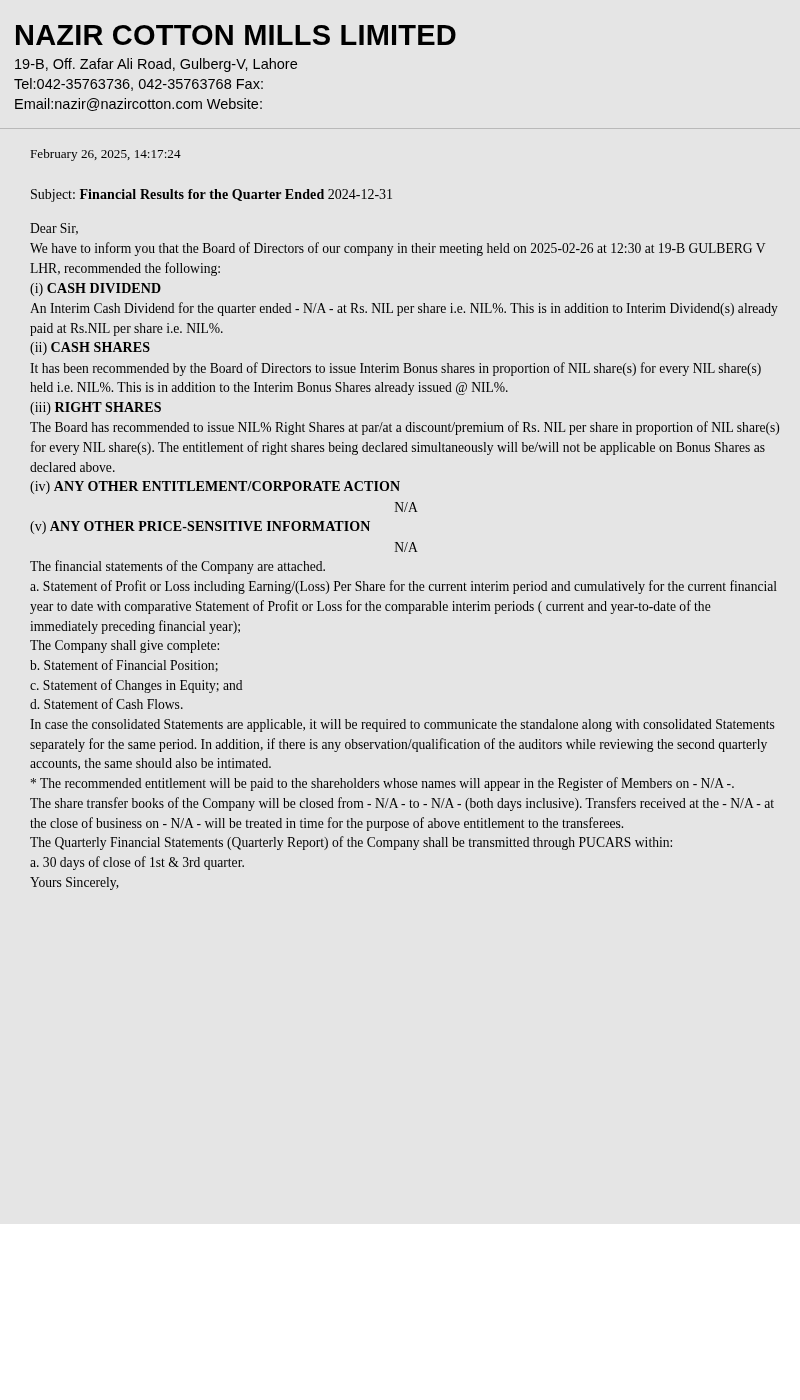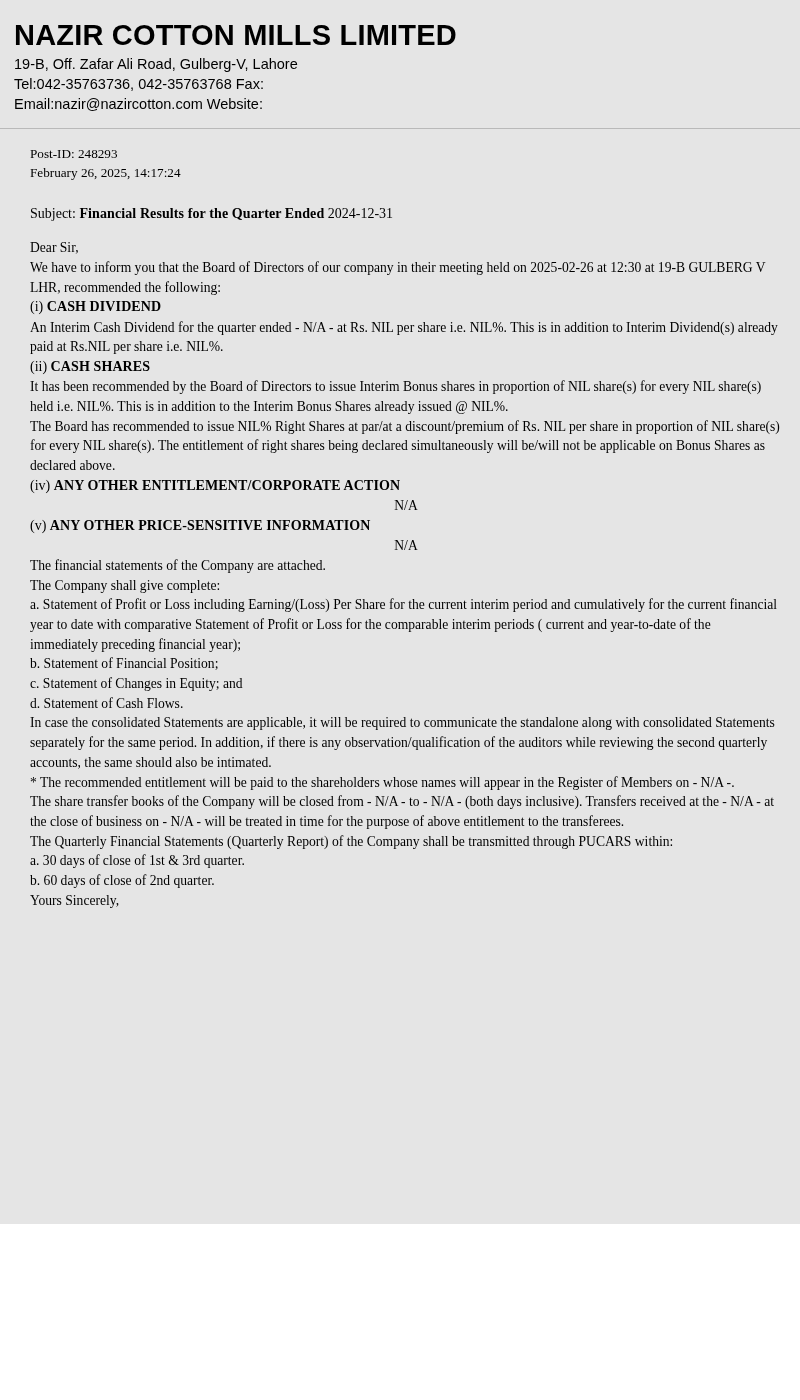--- a/index.html
+++ b/index.html
@@ -117,21 +117,20 @@
     <h1 class="company-name">NAZIR COTTON MILLS LIMITED</h1>
     <p class="addr-line">19-B, Off. Zafar Ali Road, Gulberg-V, Lahore</p>
     <p class="addr-line">Tel:042-35763736, 042-35763768 Fax:</p>
     <p class="addr-line">Email:nazir@nazircotton.com Website:</p>
   </div>
 
   <hr class="rule">
 
   <div class="doc-body">
 
-    <p class="meta-line">Post-ID: 248293</p>
     <p class="meta-line">February 26, 2025, 14:17:24</p>
 
 
     <p class="subject">
       <span class="subj-label">Subject:</span>
       <span class="subj-strong">Financial Results for the Quarter Ended</span>
       <span>2024-12-31</span>
     </p>
 
     <p class="para salutation">Dear Sir,</p>
@@ -143,50 +142,53 @@
       <span class="htxt">CASH DIVIDEND</span>
     </p>
     <p class="para block">An Interim Cash Dividend for the quarter ended - N/A - at Rs. NIL per share i.e. NIL%. This is in addition to Interim Dividend(s) already paid at Rs.NIL per share i.e. NIL%.</p>
 
     <p class="para heading">
       <span>(ii)</span>
       <span class="htxt">CASH SHARES</span>
     </p>
     <p class="para block">It has been recommended by the Board of Directors to issue Interim Bonus shares in proportion of NIL share(s) for every NIL share(s) held i.e. NIL%. This is in addition to the Interim Bonus Shares already issued @ NIL%.</p>
 
+    <p class="para heading">
+      <span>(iii)</span>
+      <span class="htxt">RIGHT SHARES</span>
+    </p>
     <p class="para block">The Board has recommended to issue NIL% Right Shares at par/at a discount/premium of Rs. NIL per share in proportion of NIL share(s) for every NIL share(s). The entitlement of right shares being declared simultaneously will be/will not be applicable on Bonus Shares as declared above.</p>
 
     <p class="para heading">
       <span>(iv)</span>
       <span class="htxt">ANY OTHER ENTITLEMENT/CORPORATE ACTION</span>
     </p>
     <p class="para na-center">N/A</p>
 
     <p class="para heading">
       <span>(v)</span>
       <span class="htxt">ANY OTHER PRICE-SENSITIVE INFORMATION</span>
     </p>
     <p class="para na-center">N/A</p>
 
     <p class="para block">The financial statements of the Company are attached.</p>
 
+    <p class="para block list-line">a. Statement of Profit or Loss including Earning/(Loss) Per Share for the current interim period and cumulatively for the current            financial year to date with comparative Statement of Profit or Loss for the comparable interim periods ( current and year-to-date of        the immediately preceding financial year);</p>
+
     <p class="para block">The Company shall give complete:</p>
-
-    <p class="para block list-line">a. Statement of Profit or Loss including Earning/(Loss) Per Share for the current interim period and cumulatively for the current            financial year to date with comparative Statement of Profit or Loss for the comparable interim periods ( current and year-to-date of        the immediately preceding financial year);</p>
     <p class="para list-line">b. Statement of Financial Position;</p>
     <p class="para list-line">c. Statement of Changes in Equity; and</p>
     <p class="para list-line">d. Statement of Cash Flows.</p>
 
     <p class="para block">In case the consolidated Statements are applicable, it will be required to communicate the standalone along with consolidated Statements separately for the same period. In addition, if there is any observation/qualification of the auditors while reviewing the second quarterly accounts, the same should also be intimated.</p>
 
     <p class="para block">* The recommended entitlement will be paid to the shareholders whose names will appear in the Register of Members on - N/A -.</p>
 
     <p class="para block">The share transfer books of the Company will be closed from - N/A - to - N/A - (both days inclusive). Transfers received at the - N/A - at the close of business on - N/A - will be treated in time for the purpose of above entitlement to the transferees.</p>
 
     <p class="para block">The Quarterly Financial Statements (Quarterly Report) of the Company shall be transmitted through PUCARS within:</p>
 
     <p class="para block list-line">a. 30 days of close of 1st &amp; 3rd quarter.</p>
-    <p class="para list-line">b. 60 days of close of 2nd quarter.</p>
 
     <p class="para sign">Yours Sincerely,</p>
 
   </div>
 </div>
 
 </body></html>

